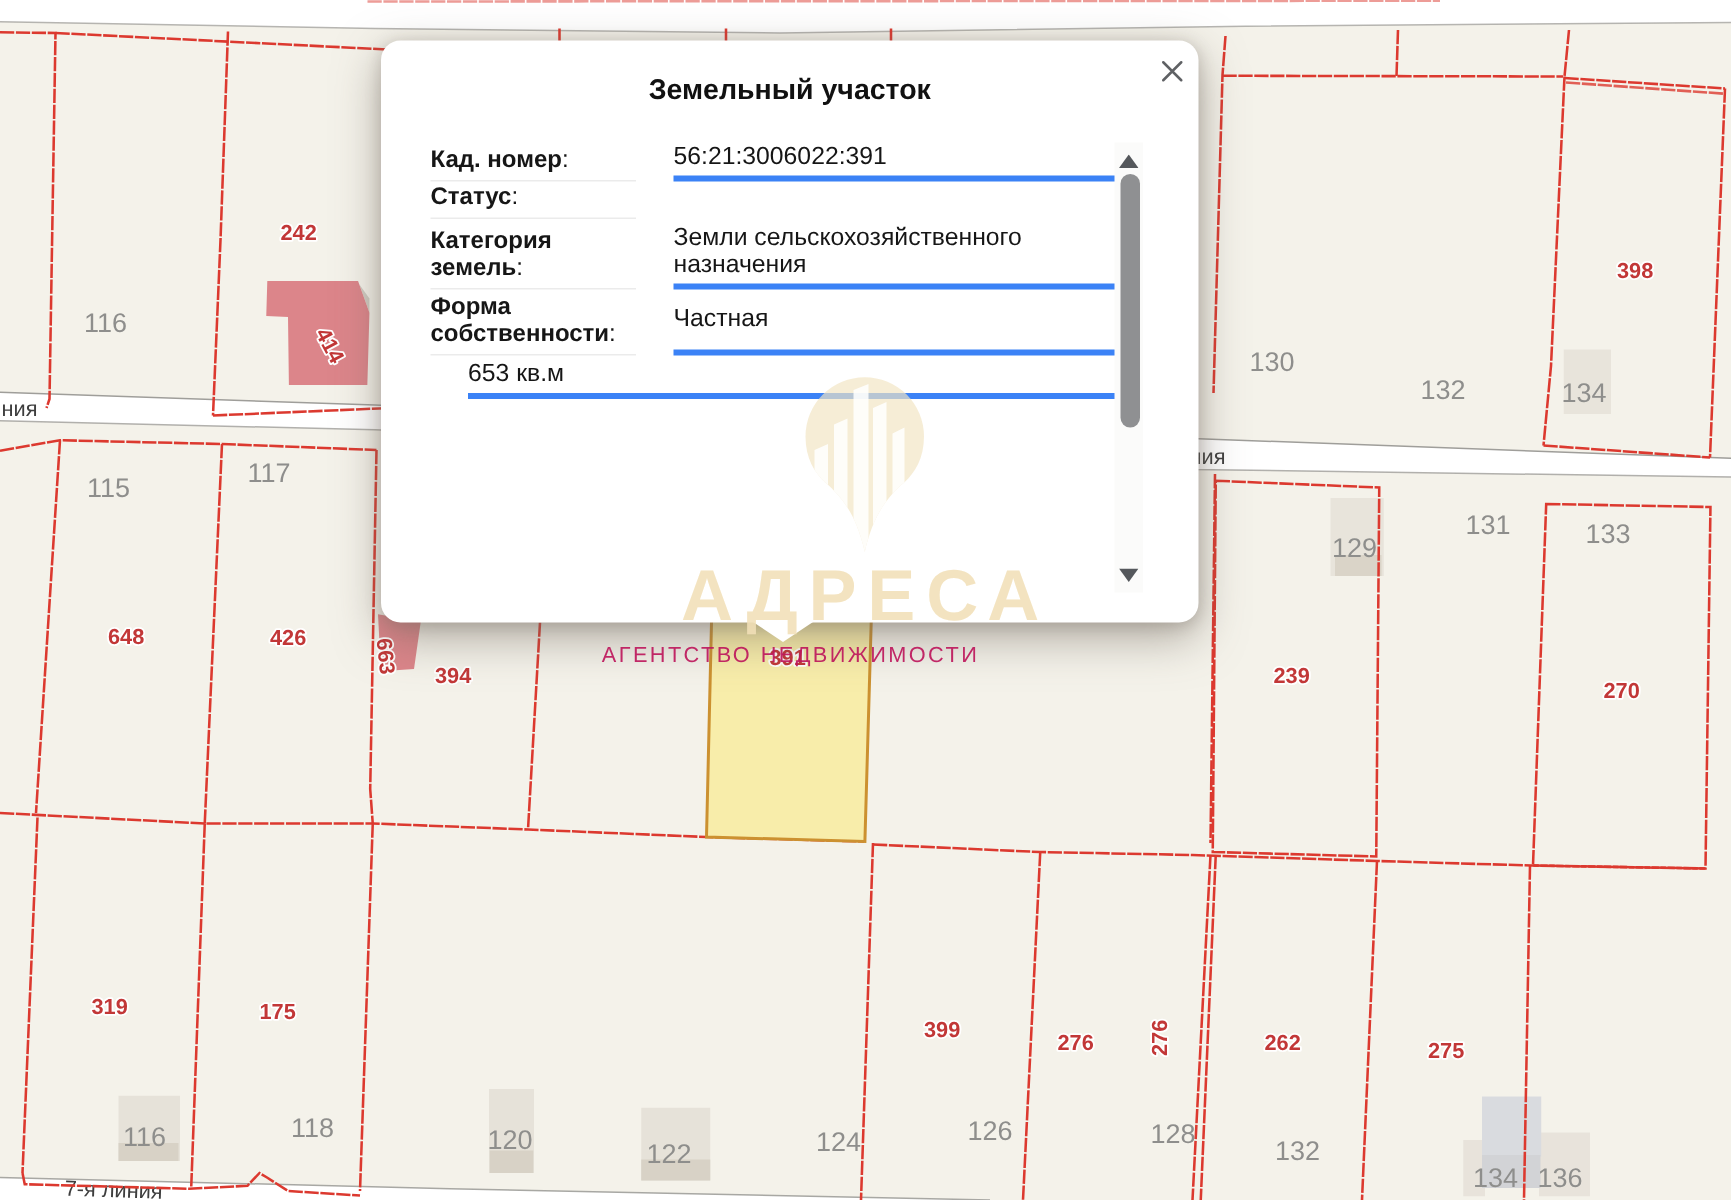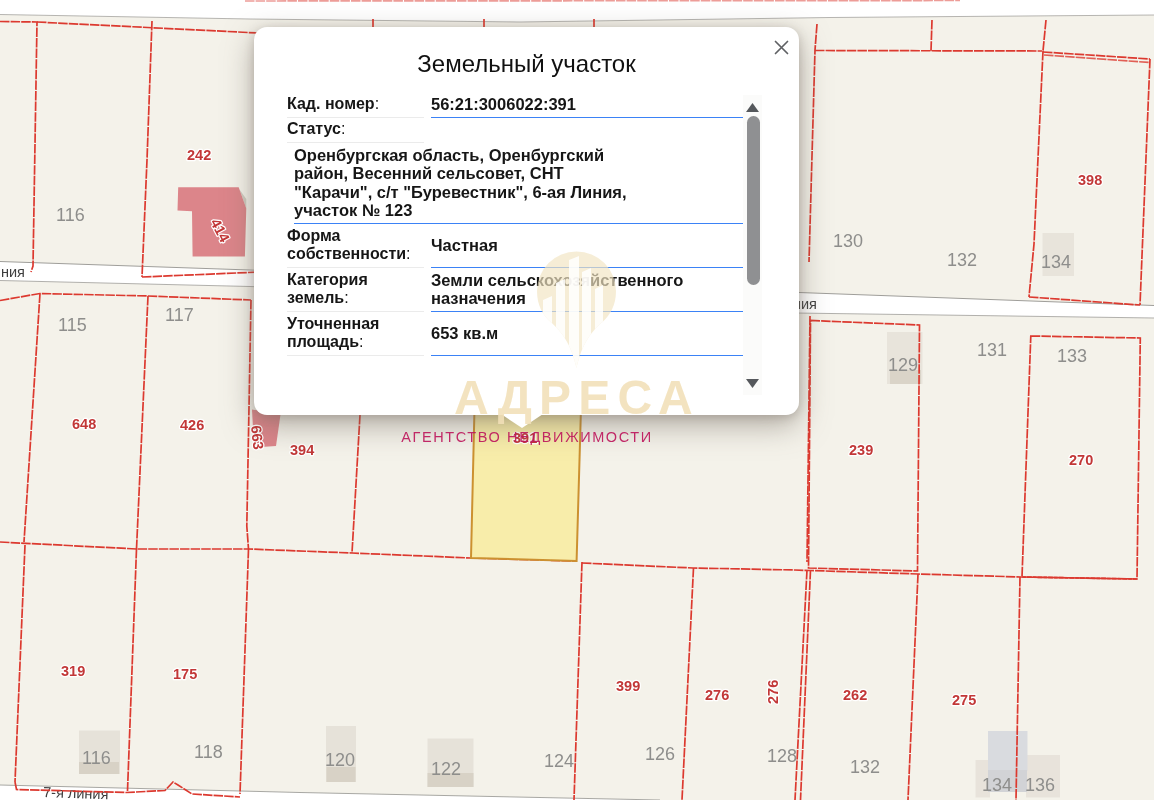--- a/index.html
+++ b/index.html
@@ -9,21 +9,21 @@
   .glab{fill:#8e8e8c;font-size:18px;font-family:"Liberation Sans",sans-serif;}
   .glab2{fill:#8e8e8c;font-size:18px;font-family:"Liberation Sans",sans-serif;}
   .rlab{fill:#c23737;font-size:14.5px;font-weight:bold;font-family:"Liberation Sans",sans-serif;
         paint-order:stroke;stroke:#ffffff;stroke-width:2.4px;stroke-linejoin:round;}
   .road{fill:#3e3e3e;font-size:14.5px;font-family:"Liberation Sans",sans-serif;}
   .redl{stroke:#dc392f;stroke-width:1.7;fill:none;stroke-dasharray:9.5 1.1;}
   .grayl{stroke:#9f9e9a;stroke-width:1;fill:none;}
   .prow{display:flex;align-items:center;}
   .pl{width:137px;flex:none;padding:2.5px 0 3.5px 0;border-bottom:1px solid #ebebeb;align-self:stretch;display:flex;align-items:flex-end;font-weight:bold;font-size:16px;}
   .pl .c{font-weight:normal;}
-  .pv{margin-left:7px;flex:1;padding:2.5px 0 3.5px 0;border-bottom:1px solid #3b82f6;align-self:stretch;display:flex;align-items:center;font-weight:bold;}
+  .pv{margin-left:25px;flex:1;padding:2.5px 0 3.5px 0;border-bottom:4px solid #3b82f6;align-self:stretch;display:flex;align-items:center;}
 </style>
 </head>
 <body>
 <svg id="map" width="1154" height="800" viewBox="0 0 1154 800">
 
   <rect x="0" y="0" width="1154" height="800" fill="#f4f2ea"></rect>
 
   <polygon points="0,0 1154,0 1154,15 830,17.5 520,22 250,19 0,14.5" fill="#ffffff"></polygon>
   <polyline points="0,14.5 250,19 520,22 830,17.5 1154,15" class="grayl" opacity="0.75"></polyline>
 
@@ -207,21 +207,21 @@
 
   <text class="rlab" x="843" y="700">262</text>
 
   <text class="rlab" x="952" y="705">275</text>
 </svg>
 
 <div id="popup" style="position:absolute;left:254px;top:27px;width:545px;height:388px;background:#fff;border-radius:13px;box-shadow:0 10px 30px rgba(110,100,90,.5),0 2px 10px rgba(120,110,100,.3);">
 
   <div style="position:absolute;left:247px;bottom:-13px;width:0;height:0;border-left:21px solid transparent;border-right:21px solid transparent;border-top:14px solid #ffffff;"></div>
 
-  <div style="position:absolute;left:0;right:0;top:22.5px;text-align:center;font-size:24px;font-weight:normal;color:#111;">Земельный участок</div>
+  <div style="position:absolute;left:0;right:0;top:22.5px;text-align:center;font-size:19px;font-weight:bold;color:#111;">Земельный участок</div>
 
   <svg style="position:absolute;right:10px;top:13px;" width="15" height="15" viewBox="0 0 15 15">
     <path d="M1.5 1.5 L13.5 13.5 M13.5 1.5 L1.5 13.5" stroke="#5f6164" stroke-width="1.7" stroke-linecap="round"></path>
   </svg>
 
   <div id="tbl" style="position:absolute;left:33px;top:65px;width:457px;font-size:16.5px;line-height:18.5px;color:#161616;">
 
     <div class="prow">
         <div class="pl">
           <span>Кад. номер<span class="c">:</span></span>
@@ -231,48 +231,42 @@
         </div>
       </div>
 
     <div class="prow">
         <div class="pl">
           <span>Статус<span class="c">:</span></span>
         </div>
       </div>
 
     <div class="prow">
+      </div>
+
+    <div class="prow">
+        <div class="pl">
+          <span>Категория земель<span class="c">:</span></span>
+        </div>
         <div class="pv">
-          <span>Оренбургская область, Оренбургский<br>район, Весенний сельсовет, СНТ<br>"Карачи", с/т "Буревестник", 6-ая Линия,<br>участок № 123</span>
+          <span>Земли сельскохозяйственного<br>назначения</span>
         </div>
       </div>
 
     <div class="prow">
         <div class="pl">
           <span>Форма собственности<span class="c">:</span></span>
         </div>
         <div class="pv">
           <span>Частная</span>
         </div>
       </div>
 
-    <div class="prow">
-        <div class="pl">
-          <span>Категория земель<span class="c">:</span></span>
-        </div>
-        <div class="pv">
-          <span>Земли сельскохозяйственного<br>назначения</span>
-        </div>
-      </div>
-
-
-    <div class="prow">
-        <div class="pl">
-          <span>Уточненная площадь<span class="c">:</span></span>
-        </div>
+
+    <div class="prow">
         <div class="pv">
           <span>653 кв.м</span>
         </div>
       </div>
   </div>
 
   <div style="position:absolute;left:489px;top:68px;width:19px;height:300px;background:#fbfbfa;"></div>
 
   <svg style="position:absolute;left:492px;top:76px;" width="13" height="9" viewBox="0 0 13 9">
       <path d="M6.5 0 L13 9 L0 9 Z" fill="#55585c"></path>

